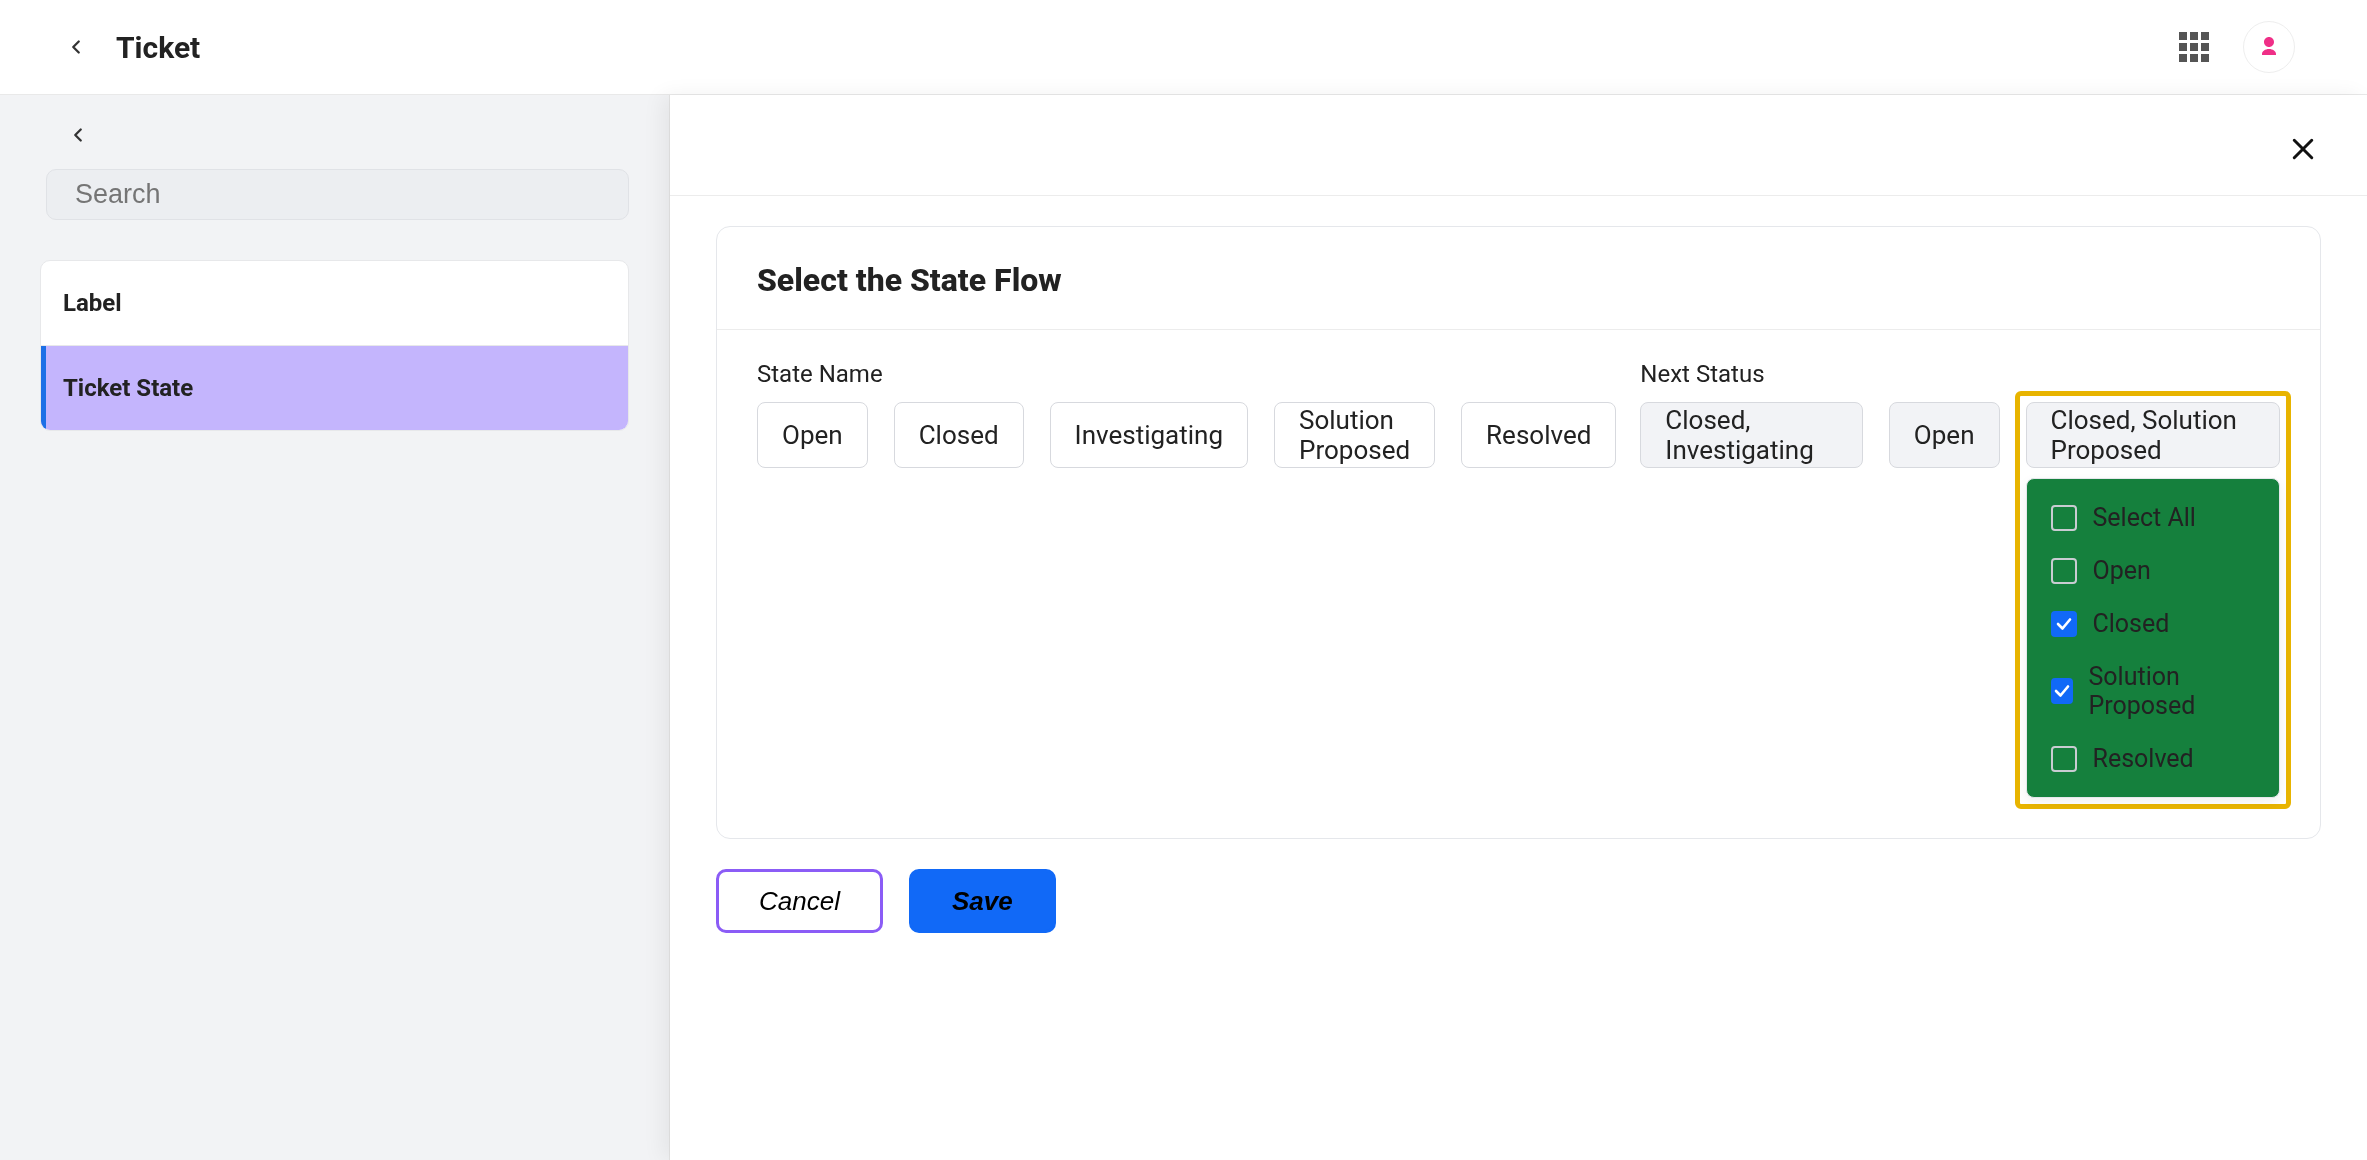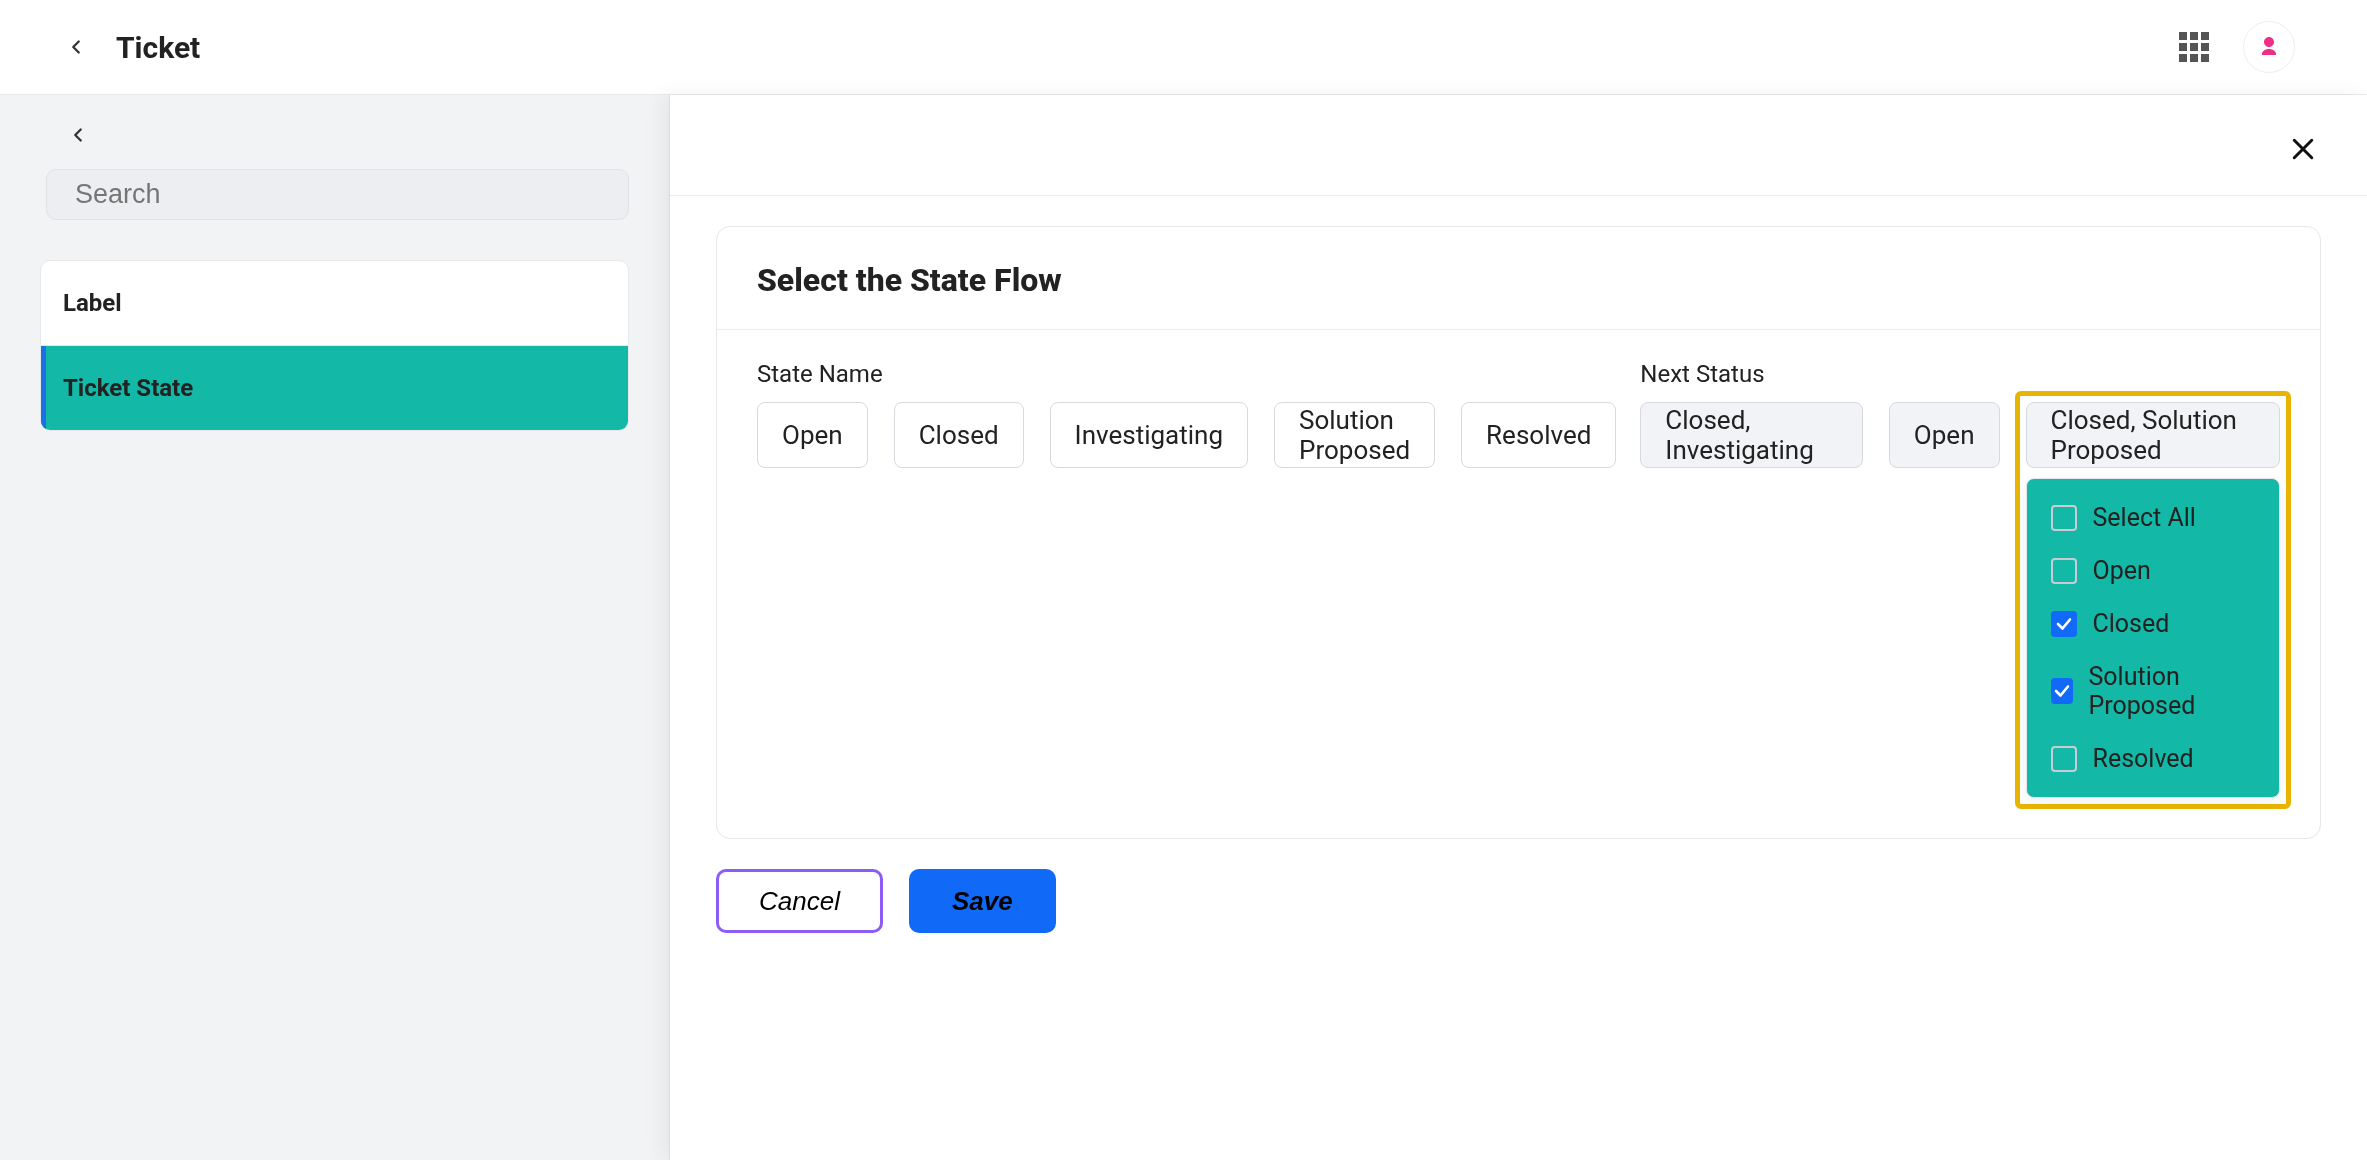--- a/index.html
+++ b/index.html
@@ -103,21 +103,21 @@
 }
 .list-header, .list-item {
   padding: 28px 22px;
   font-size: 24px;
 }
 .list-header {
   font-weight: 700;
   border-bottom: 1px solid #e7e8ea;
 }
 .list-item.active {
-  background: #14b8a6;
+  background: #c4b5fd;
   border-left: 5px solid #1d6fe6;
   padding-left: 17px;
   font-weight: 700;
 }
 .list-foot {
   display: flex;
   align-items: center;
   gap: 40px;
   padding: 34px 46px;
   font-size: 24px;
@@ -206,21 +206,21 @@
 .highlight-box {
   border: 5px solid #e8b400;
   border-radius: 6px;
   padding: 6px;
   margin: -11px -11px -11px -11px; 
 }
 .dropdown-panel {
   margin-top: 10px;
   border: 1px solid #e5e7eb;
   border-radius: 8px;
-  background: #14b8a6;
+  background: #15803d;
   box-shadow: 0 4px 12px rgba(0,0,0,0.06);
   padding: 12px 0;
 }
 .dd-opt {
   display: flex;
   align-items: center;
   gap: 16px;
   padding: 12px 24px;
   font-size: 25px;
   cursor: pointer;

